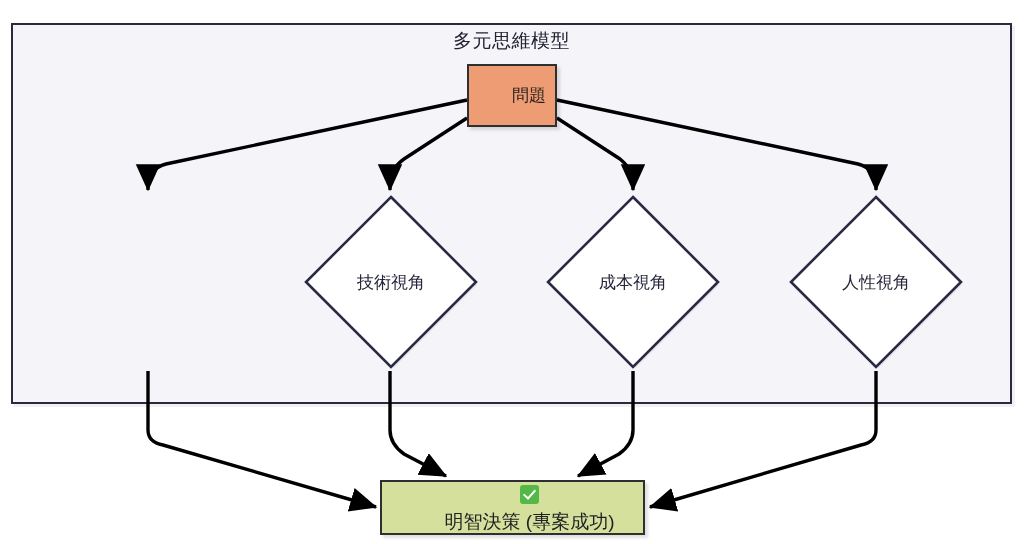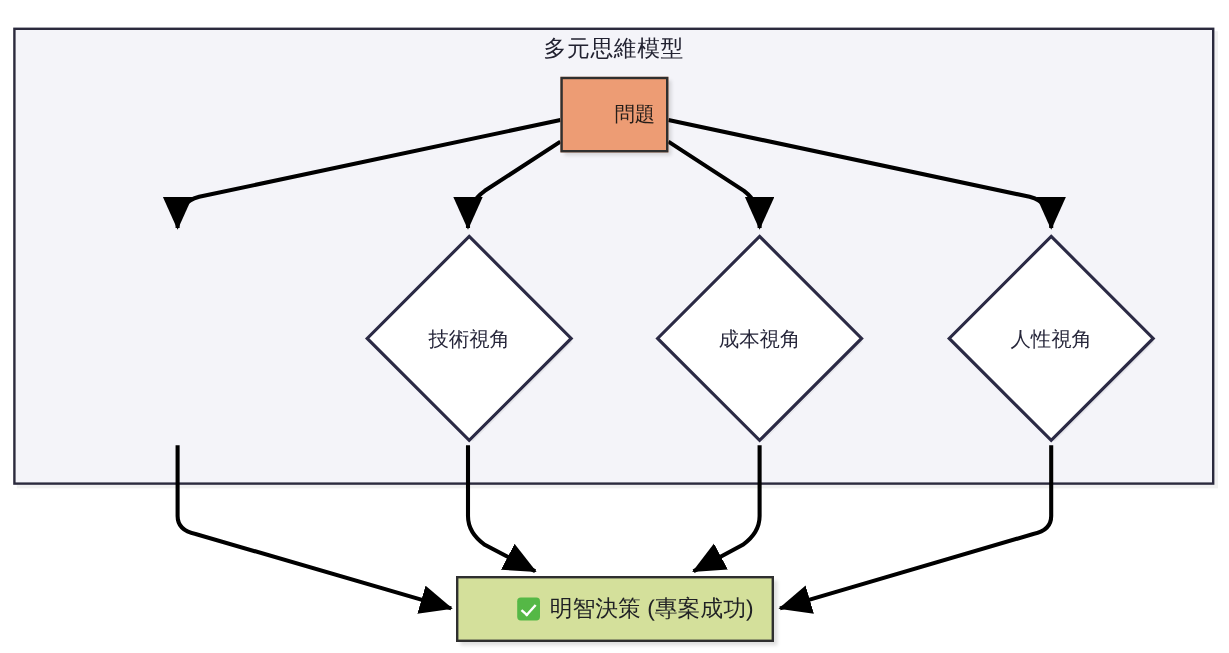--- a/index.html
+++ b/index.html
@@ -86,20 +86,21 @@
     width: 265px;
     height: 55px;
     background: #d4e09b;
   }
   #node-decision .node-label {
     font-size: 19px;
     color: #1f2024;
     display: flex;
     align-items: center;
     gap: 8px;
+    flex-direction: column;
   }
   .check-emoji {
     display: inline-block;
     width: 19px;
     height: 19px;
     border-radius: 3px;
     background: #55b846;
     position: relative;
     flex: 0 0 auto;
   }

